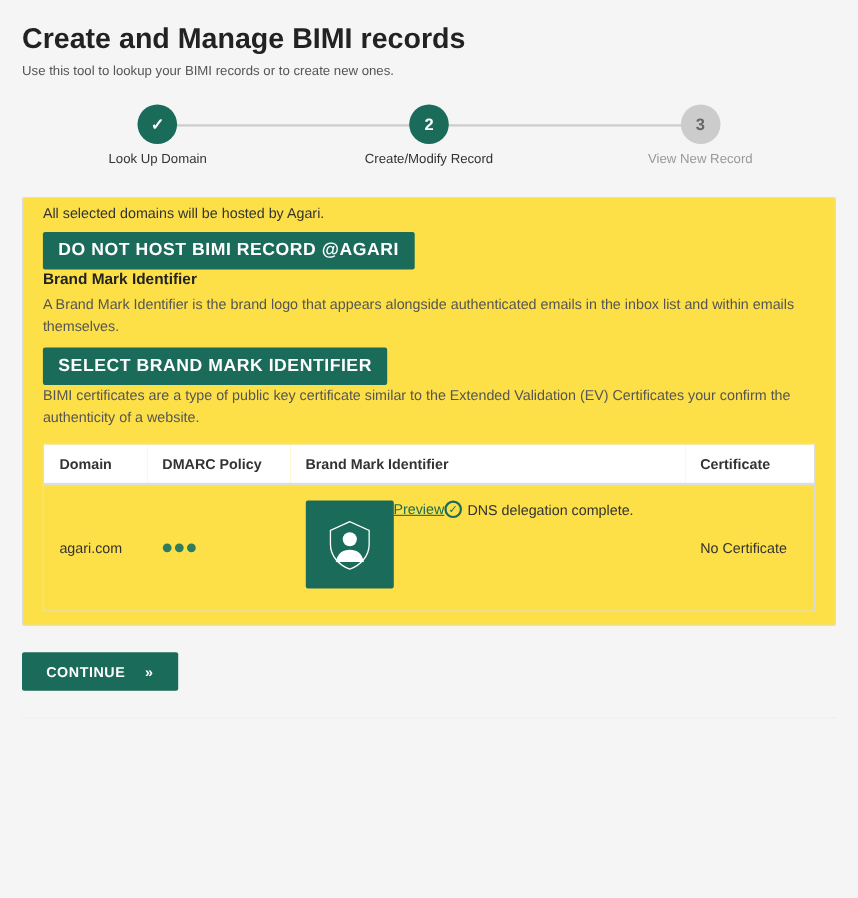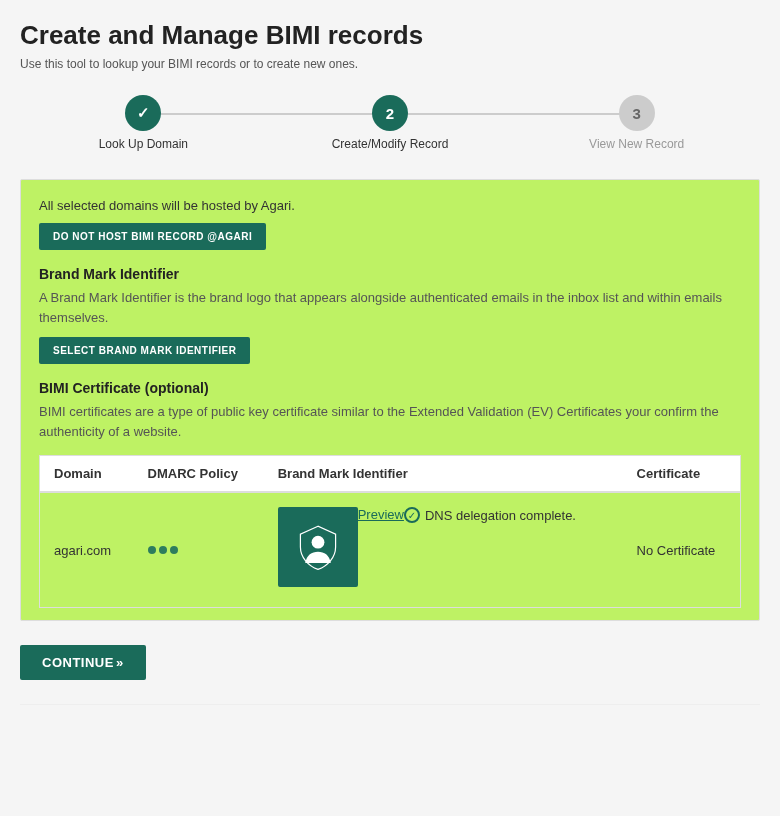--- a/index.html
+++ b/index.html
@@ -82,42 +82,41 @@
       text-align: center;
       color: #333;
       font-weight: 500;
     }
     .stepper-label.inactive {
       color: #999;
     }
 
     
     .content-area {
-      background: #bef264;
+      background: #fde047;
       border: 1px solid #ddd;
       border-radius: 2px;
-      padding: 18px 18px 12px 18px;
+      padding: 6px 18px 12px 18px;
       margin-bottom: 14px;
     }
     .hosted-notice {
       font-size: 13px;
       color: #333;
       margin-bottom: 10px;
     }
     .btn-teal {
       background: #1a6b5a;
       color: white;
       border: none;
       padding: 8px 14px;
-      font-size: 10px;
+      font-size: 16px;
       font-weight: bold;
       letter-spacing: 0.5px;
       cursor: pointer;
       border-radius: 2px;
-      margin-bottom: 16px;
     }
 
     .section-title {
       font-size: 14px;
       font-weight: bold;
       color: #222;
       margin-bottom: 6px;
     }
     .section-desc {
       font-size: 13px;
@@ -236,21 +235,21 @@
       color: white;
       border: none;
       padding: 10px 22px;
       font-size: 13px;
       font-weight: bold;
       cursor: pointer;
       border-radius: 2px;
       letter-spacing: 0.5px;
       display: flex;
       align-items: center;
-      gap: 2px;
+      gap: 18px;
     }
     .chevron-right {
       font-size: 13px;
     }
 
     
     .page-footer {
       text-align: center;
       padding: 16px 0 10px 0;
       font-size: 12px;
@@ -293,21 +292,20 @@
 
     
     <div class="section">
       <div class="section-title">Brand Mark Identifier</div>
       <p class="section-desc">A Brand Mark Identifier is the brand logo that appears alongside authenticated emails in the inbox list and within emails themselves.</p>
       <button class="btn-teal">SELECT BRAND MARK IDENTIFIER</button>
     </div>
 
     
     <div class="section">
-      <div class="section-title">BIMI Certificate (optional)</div>
       <p class="section-desc">BIMI certificates are a type of public key certificate similar to the Extended Validation (EV) Certificates your confirm the authenticity of a website.</p>
     </div>
 
     
     <div class="table-wrapper">
       <table class="data-table">
         <thead>
           <tr>
             <th>Domain</th>
             <th>DMARC Policy</th>

